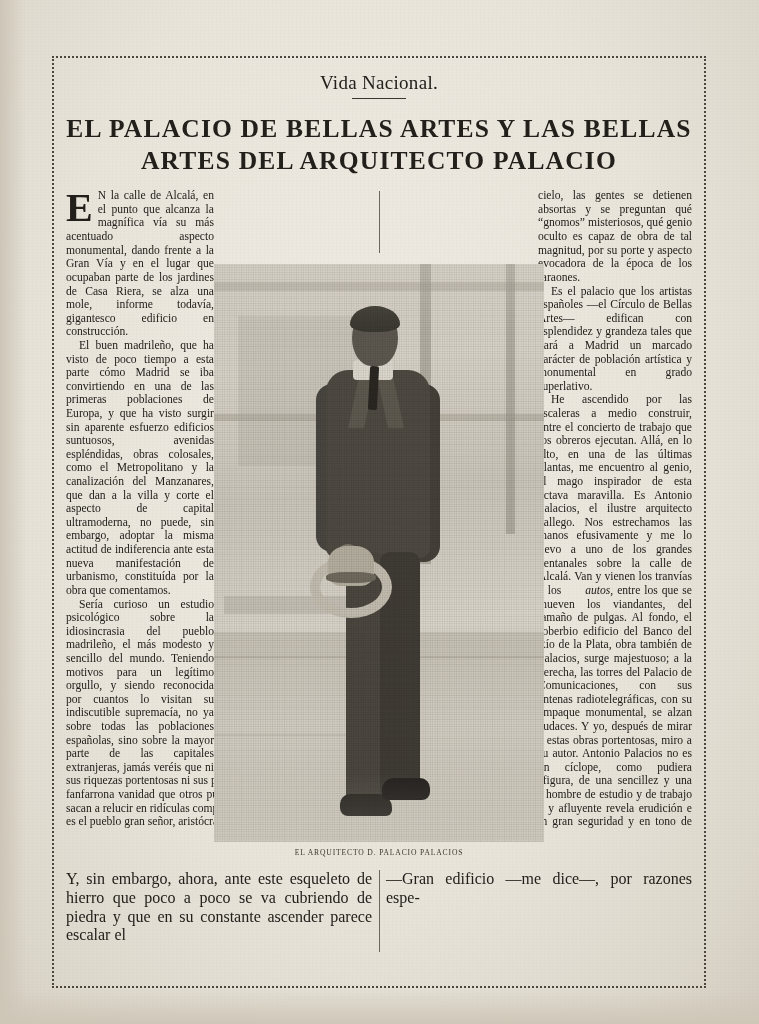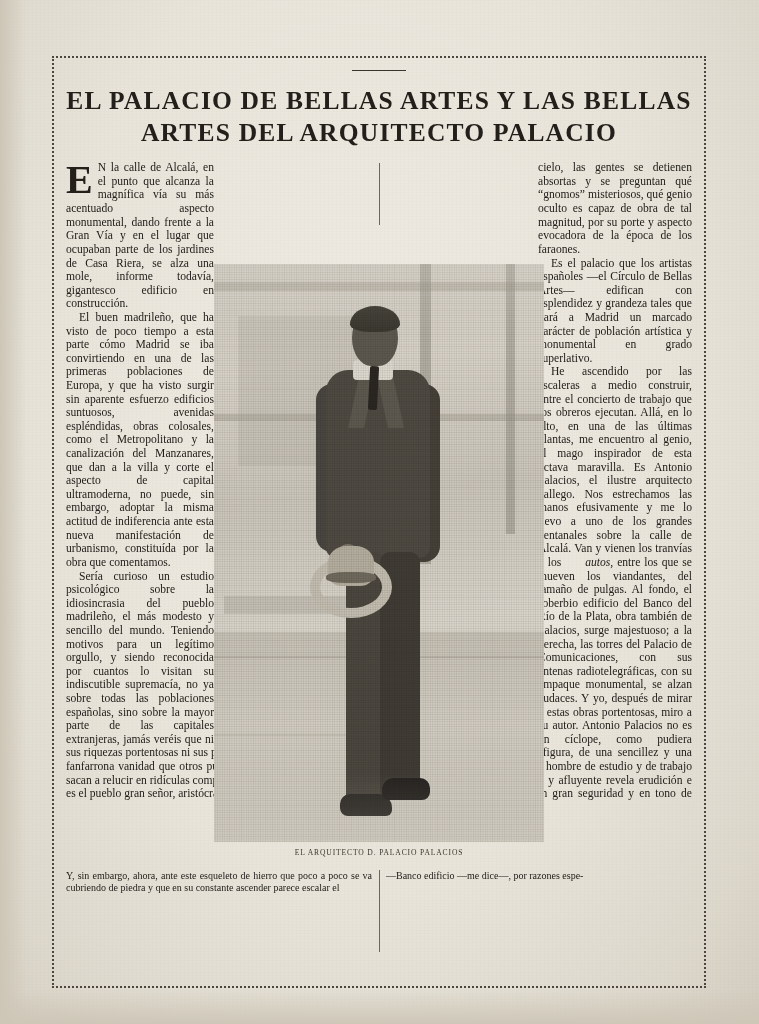--- a/index.html
+++ b/index.html
@@ -215,41 +215,42 @@
     position:absolute;left:148px;top:782px;width:330px;
     text-align:center;font-size:7.6px;letter-spacing:.85px;
     font-variant:small-caps;color:#3b382f;
   }
 
   
   .bottom{
     position:absolute;left:0;top:804px;width:626px;height:110px;
   }
   .bcol{
-    position:absolute;top:0;width:306px;font-size:10px;line-height:1.175;text-align:justify;
+    position:absolute;top:0;width:306px;font-size:16px;line-height:1.175;text-align:justify;
   }
   .bcol-left{left:0;}
   .bcol-right{left:320px;}
   .vrule2{
     position:absolute;left:313px;top:0;width:1px;height:82px;background:#6c675d;
   }
   i{font-style:italic;margin-left:20px;}
 </style>
 </head>
 <body>
 
 <div class="paper"></div>
 <div class="grain"></div>
 <div class="edge-left"></div>
 <div class="edge-bottom"></div>
 
 <div class="frame"></div>
 
 <div class="page">
 
+  <div class="kicker">Vida Nacional.</div>
   <div class="kicker-rule"></div>
 
   <h1 class="title">
     <span>EL PALACIO DE BELLAS ARTES Y LAS BELLAS</span>
     <span class="l2">ARTES DEL ARQUITECTO PALACIO</span>
   </h1>
 
   <div class="cols">
 
     <div class="vrule"></div>
@@ -310,17 +311,17 @@
   </div>
 
   <div class="caption">EL ARQUITECTO D. PALACIO PALACIOS</div>
 
   <div class="bottom">
     <div class="vrule2"></div>
     <div class="bcol bcol-left">
       <p class="first">Y, sin embargo, ahora, ante este esqueleto de hierro que poco a poco se va cubriendo de piedra y que en su constante ascender parece escalar el</p>
     </div>
     <div class="bcol bcol-right">
-      <p class="first">—Banco edificio —me dice—, por razones espe-</p>
+      <p class="first">—Gran edificio —me dice—, por razones espe-</p>
     </div>
   </div>
 
 </div>
 
 </body></html>

